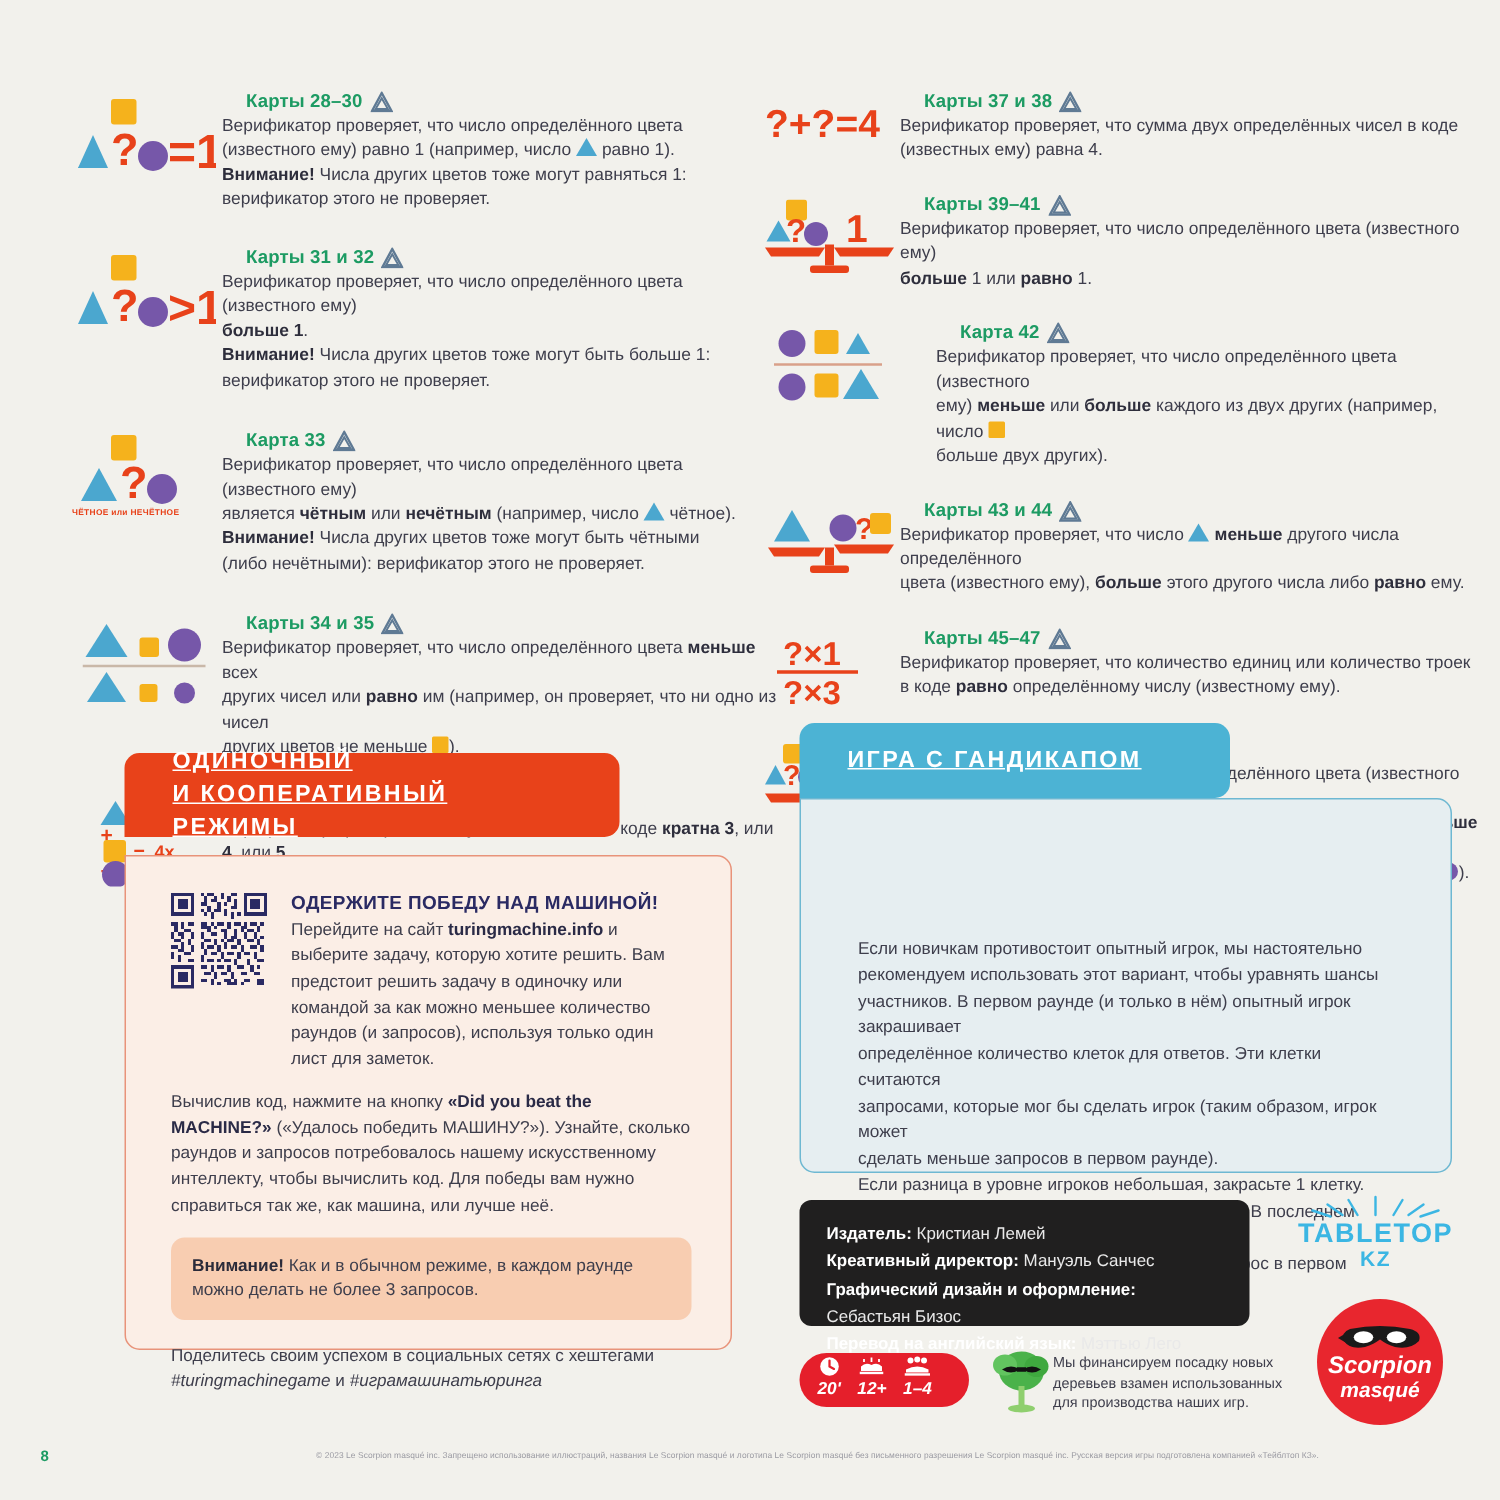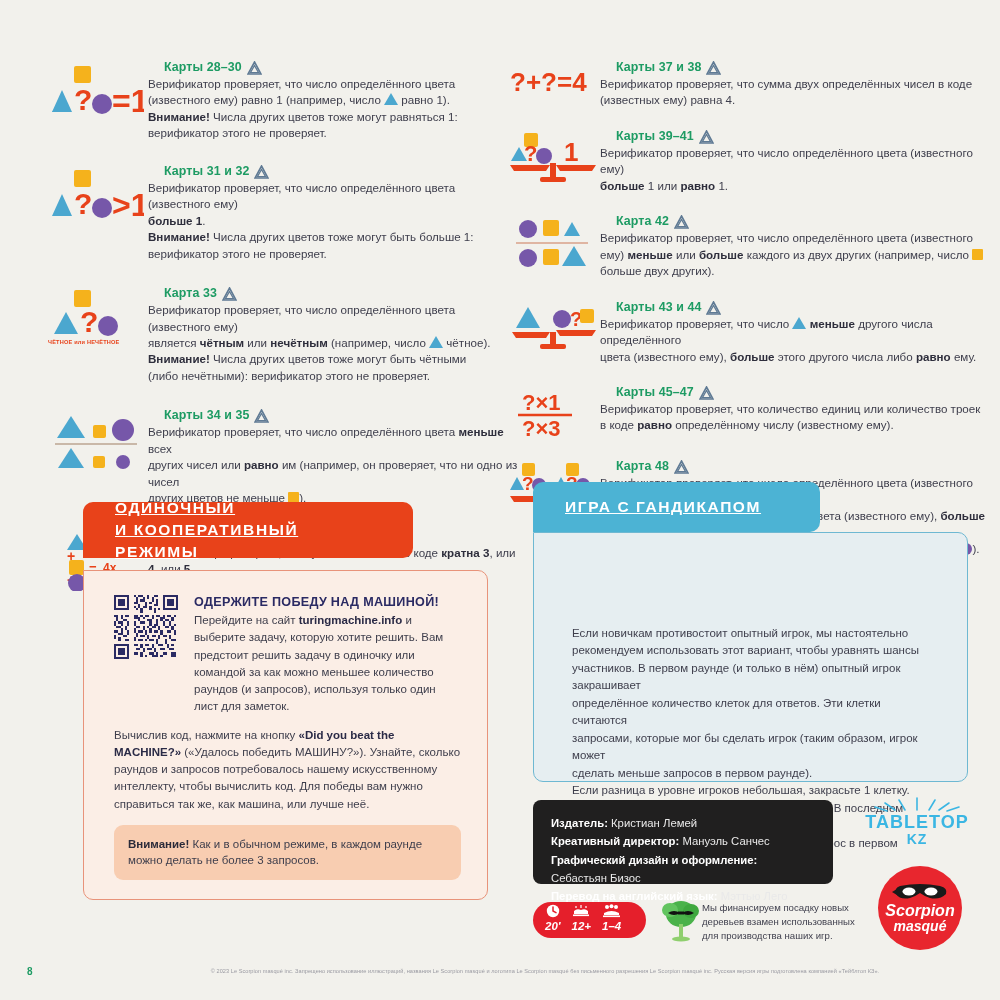--- a/index.html
+++ b/index.html
@@ -304,21 +304,21 @@
               </svg>
           </span>
         </div>
         <div class="rule-text">
           Верификатор проверяет, что число определённого цвета (известного ему)<br>
           <b>больше</b> 1 или <b>равно</b> 1.
         </div>
       </div>
     </div>
 
-    <div class="rule" style="margin-bottom:20px;">
+    <div class="rule" style="margin-bottom:20px;gap:24px;">
       <div class="rule-icon" style="width:92px;flex:0 0 92px;">
         <svg width="88" height="50" viewBox="0 0 88 50">
           <circle cx="18" cy="11" r="9" fill="#7657a9"></circle>
           <rect x="33" y="2" width="16" height="16" rx="2" fill="#f5b21c"></rect>
           <polygon points="62,4 54,18 70,18" fill="#4ba7cf"></polygon>
           <line x1="6" y1="25" x2="78" y2="25" stroke="#d9a08a" stroke-width="1.6"></line>
           <circle cx="18" cy="40" r="9" fill="#7657a9"></circle>
           <rect x="33" y="31" width="16" height="16" rx="2" fill="#f5b21c"></rect>
           <polygon points="64,28 52,48 76,48" fill="#4ba7cf"></polygon>
         </svg>
@@ -577,20 +577,23 @@
       </div>
 
       <div class="lp-t" style="margin-top:11px;">
         <span>Вычислив код, нажмите на кнопку </span><b>«Did you beat the MACHINE?»</b><span> («Удалось победить МАШИНУ?»). Узнайте, сколько раундов и запросов потребовалось нашему искусственному интеллекту, чтобы вычислить код. Для победы вам нужно справиться так же, как машина, или лучше неё.</span>
       </div>
 
       <div class="note" style="margin-top:12px;">
         <b>Внимание!</b><span> Как и в обычном режиме, в каждом раунде можно делать не более 3 запросов.</span>
       </div>
 
+      <div class="lp-foot" style="margin-top:16px;">
+        <span>Поделитесь своим успехом в социальных сетях с хештегами </span><i>#turingmachinegame</i><span> и </span><i>#играмашинатьюринга</i>
+      </div>
     </div>
   </div>
 
   <div class="panel-hdr hdr-blue" style="left:533px;top:482px;width:287px;height:50px;font-size:15.5px;">
     <span>ИГРА С ГАНДИКАПОМ</span>
   </div>
   <div class="panel-body body-blue" style="left:533px;top:532px;width:435px;height:250px;">
     <div class="rp-t">
       Если новичкам противостоит опытный игрок, мы настоятельно<br>
       рекомендуем использовать этот вариант, чтобы уравнять шансы<br>

